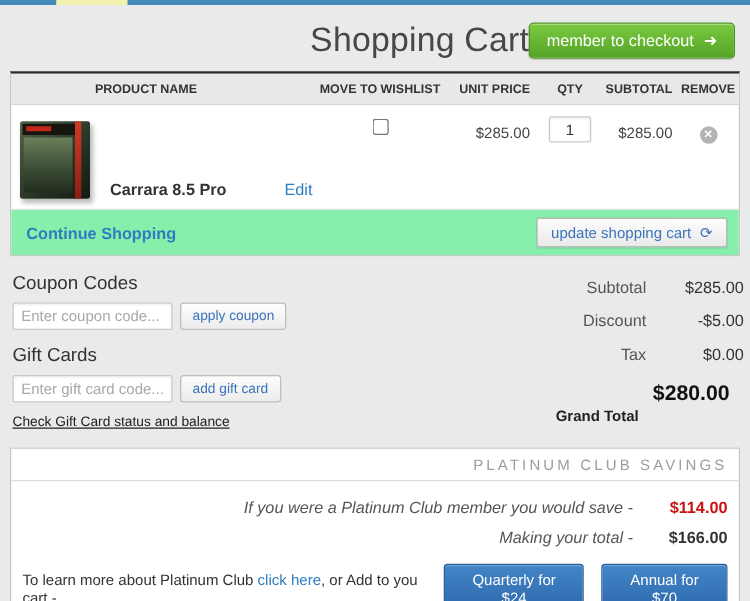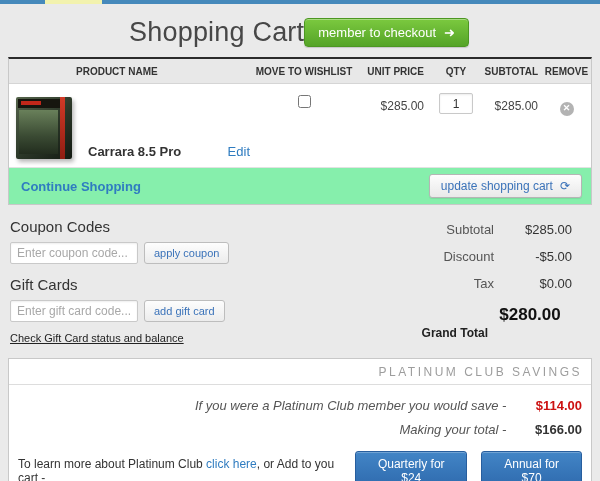--- a/index.html
+++ b/index.html
@@ -8,21 +8,21 @@
     font-family: "Liberation Sans", sans-serif;
     background: #eaeaea;
     overflow: hidden;
     position: relative;
   }
   
   .top-strip { height: 4px; background: #4689bb; position: relative; }
   .top-strip .seg-yellow { position: absolute; left: 45px; top: 0; width: 57px; height: 4px; background: #f2f2ae; }
 
   
-  .page-header { display: flex; justify-content: center; align-items: center; padding: 13px 12px 9px 10px; }
+  .page-header { display: flex; justify-content: flex-end; align-items: center; padding: 13px 12px 9px 10px; }
   .page-title { font-size: 27px; font-weight: 400; color: #474747; letter-spacing: 0.2px; }
 
   .btn-green {
     display: inline-flex; align-items: center; gap: 8px;
     background: linear-gradient(#7bc93f, #55a427);
     border: 1px solid #4c9722; border-radius: 4px;
     color: #fff; font-size: 13px; padding: 6px 13px;
     box-shadow: inset 0 1px 0 rgba(255,255,255,.35), 0 1px 1px rgba(0,0,0,.15);
     cursor: pointer; font-family: "Liberation Sans", sans-serif;
   }
@@ -75,21 +75,21 @@
   .btn-light {
     display: inline-flex; align-items: center; gap: 7px;
     background: linear-gradient(#fdfdfd, #e9e9e9);
     border: 1px solid #b5b5b5; border-radius: 3px;
     color: #3b73b9; font-size: 12px; padding: 4px 11px; cursor: pointer;
     box-shadow: 0 1px 1px rgba(0,0,0,.08); font-family: "Liberation Sans", sans-serif;
   }
   .btn-light .refresh { font-size: 12px; line-height: 1; }
 
   
-  .middle { display: flex; padding: 13px 28px 0 10px; }
+  .middle { display: flex; padding: 13px 5px 0 10px; }
   .codes-col { width: 300px; }
   .section-heading { font-size: 15px; color: #333; font-weight: 400; margin-bottom: 7px; }
   .code-row { display: flex; align-items: center; gap: 6px; margin-bottom: 12px; }
   .text-input {
     width: 128px; height: 22px; border: 1px solid #c9c9c9; border-radius: 2px;
     padding: 2px 6px; font-size: 12px; color: #737373;
     box-shadow: inset 0 1px 2px rgba(0,0,0,.07); font-family: "Liberation Sans", sans-serif;
   }
   .text-input::placeholder { color: #a8a8a8; }
   .btn-small {

